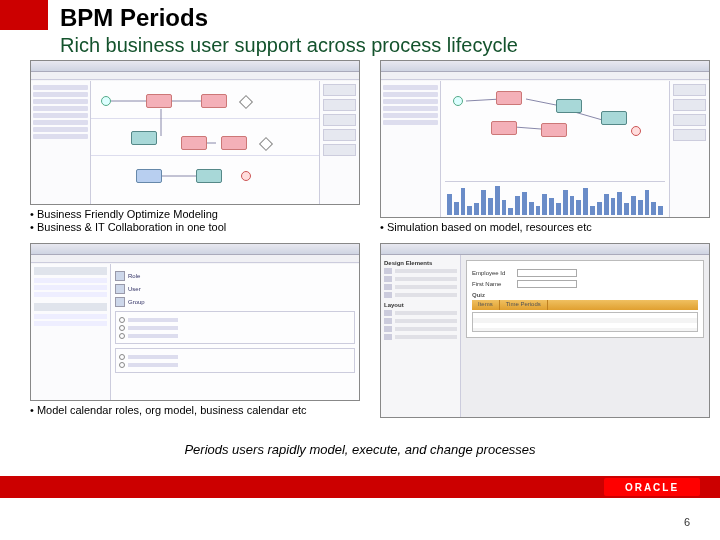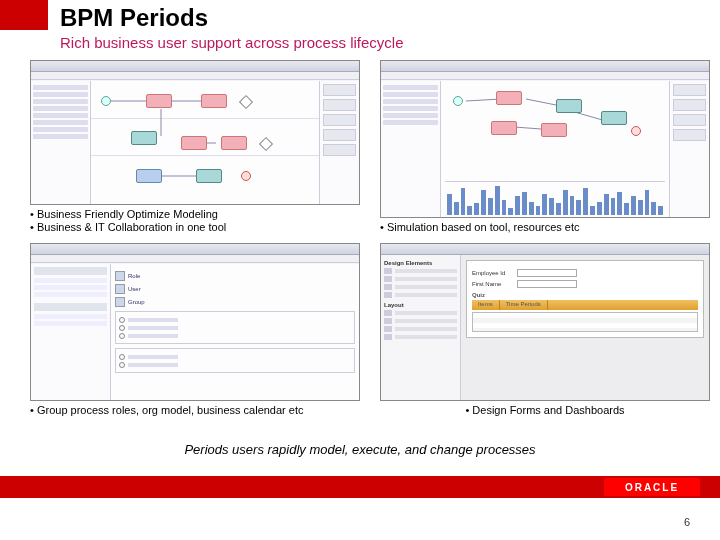--- a/index.html
+++ b/index.html
@@ -20,22 +20,22 @@
   .title {
     position: absolute;
     top: 4px; left: 60px;
     font-size: 24px;
     font-weight: bold;
     color: #000;
   }
   .subtitle {
     position: absolute;
     top: 34px; left: 60px;
-    font-size: 15px;
-    color: #be185d;
+    font-size: 20px;
+    color: #14532d;
   }
   .quad {
     position: absolute;
     top: 60px; left: 30px;
     right: 10px;
     display: grid;
     grid-template-columns: 330px 330px;
     grid-template-rows: 175px 175px;
     gap: 8px 20px;
   }
@@ -282,21 +282,21 @@
         </div>
         <div class="palette">
           <div></div>
             <div></div>
             <div></div>
             <div></div>
         </div>
       </div>
     </div>
     <div class="caption">
-      <div class="row">Simulation based on tool, resources etc</div>
+      <div class="row">Simulation based on model, resources etc</div>
     </div>
   </div>
 
   <div class="cell">
     <div class="shot">
       <div class="titlebar"></div>
       <div class="toolbar"></div>
       <div class="shot3-body">
         <div class="left3">
           <div class="hdr"></div>
@@ -341,21 +341,21 @@
               </div>
             <div class="radio-row">
                 <div class="r"></div>
                 <div class="t"></div>
               </div>
           </div>
         </div>
       </div>
     </div>
     <div class="caption">
-      <div class="row">Group process roles, org model, business calendar etc</div>
+      <div class="row">Model calendar roles, org model, business calendar etc</div>
     </div>
   </div>
 
   <div class="cell">
     <div class="shot">
       <div class="titlebar"></div>
       <div class="shot4-body">
         <div class="legend4">
           <div class="hdr">Design Elements</div>
           <div class="it">
@@ -405,23 +405,20 @@
             <div class="sub">Quiz</div>
             <div class="tabstrip">
               <div>Items</div>
               <div>Time Periods</div>
             </div>
             <div class="grid4"></div>
           </div>
         </div>
       </div>
     </div>
-    <div class="caption center">
-      <div class="row">Design Forms and Dashboards</div>
-    </div>
   </div>
 
 </div>
 
 <div class="tagline">Periods users rapidly model, execute, and change processes</div>
 <div class="red-bar"></div>
 <div class="logo">ORACLE</div>
 <div class="pagenum">6</div>
 
 </body></html>

